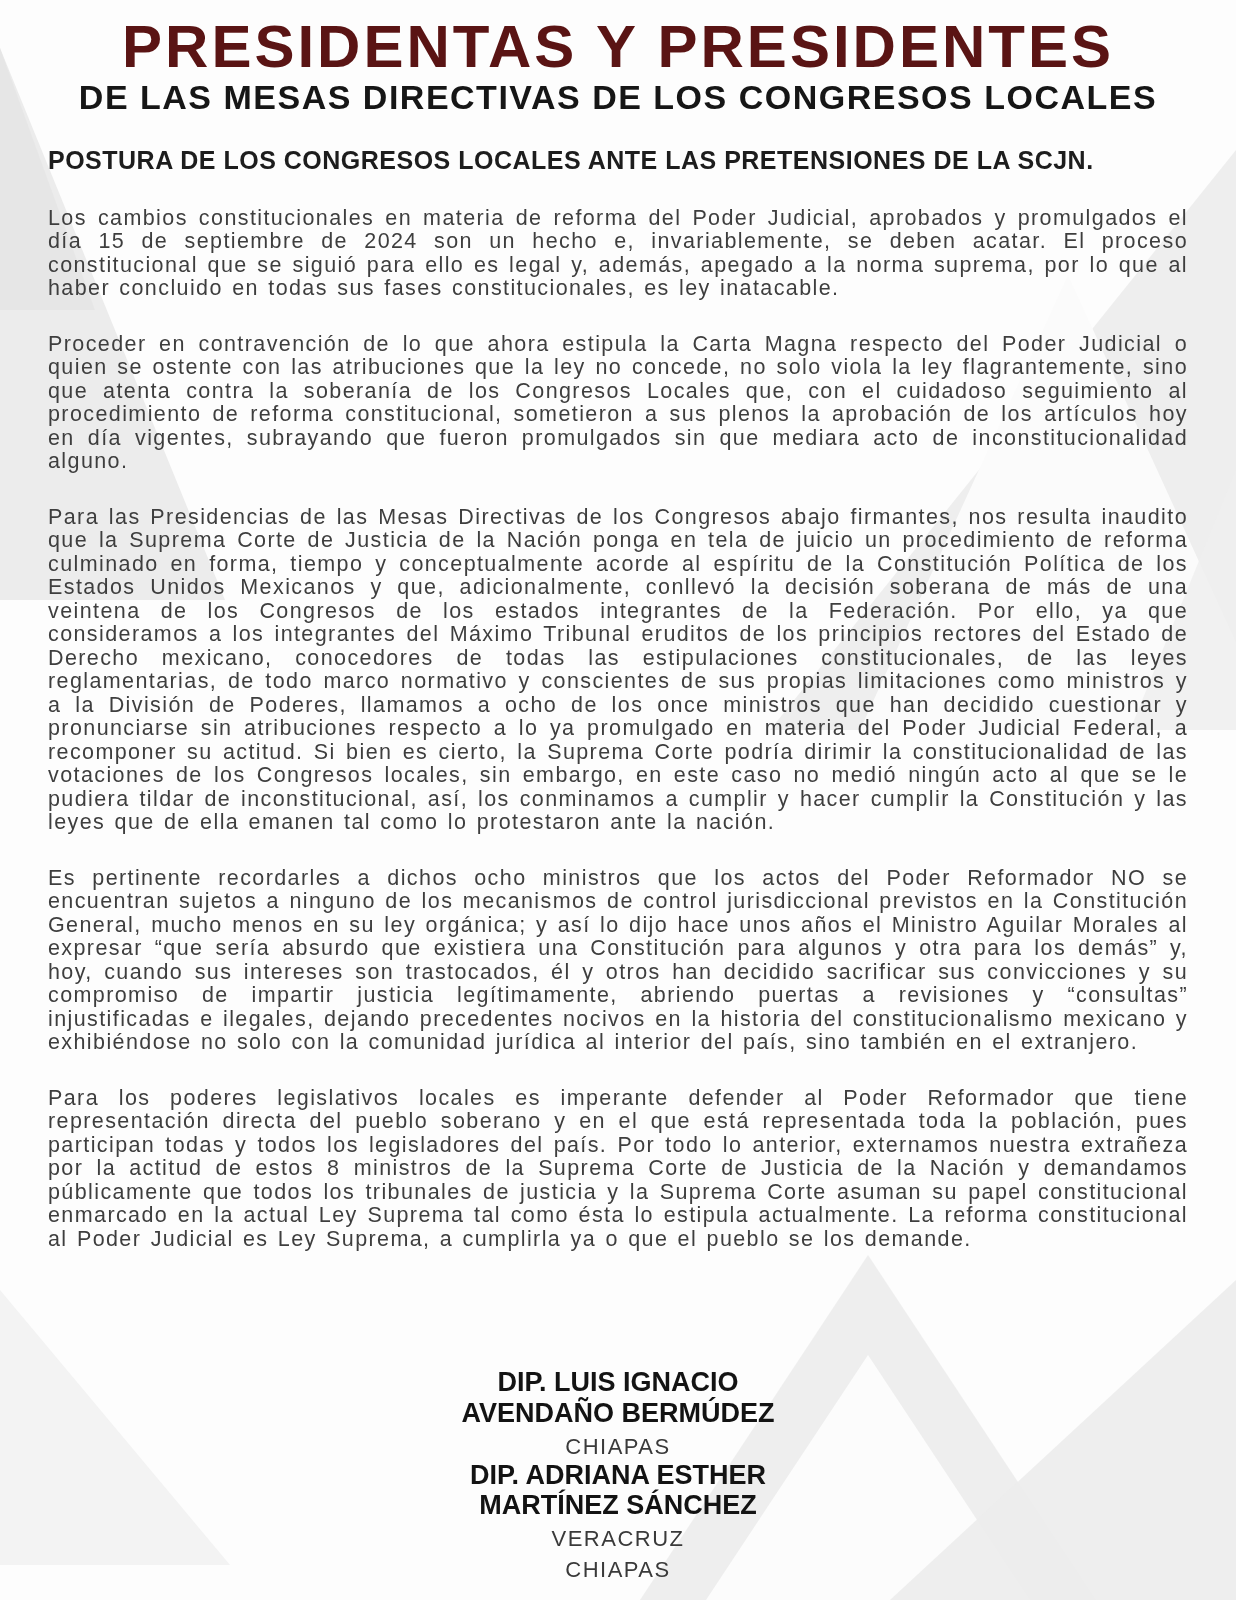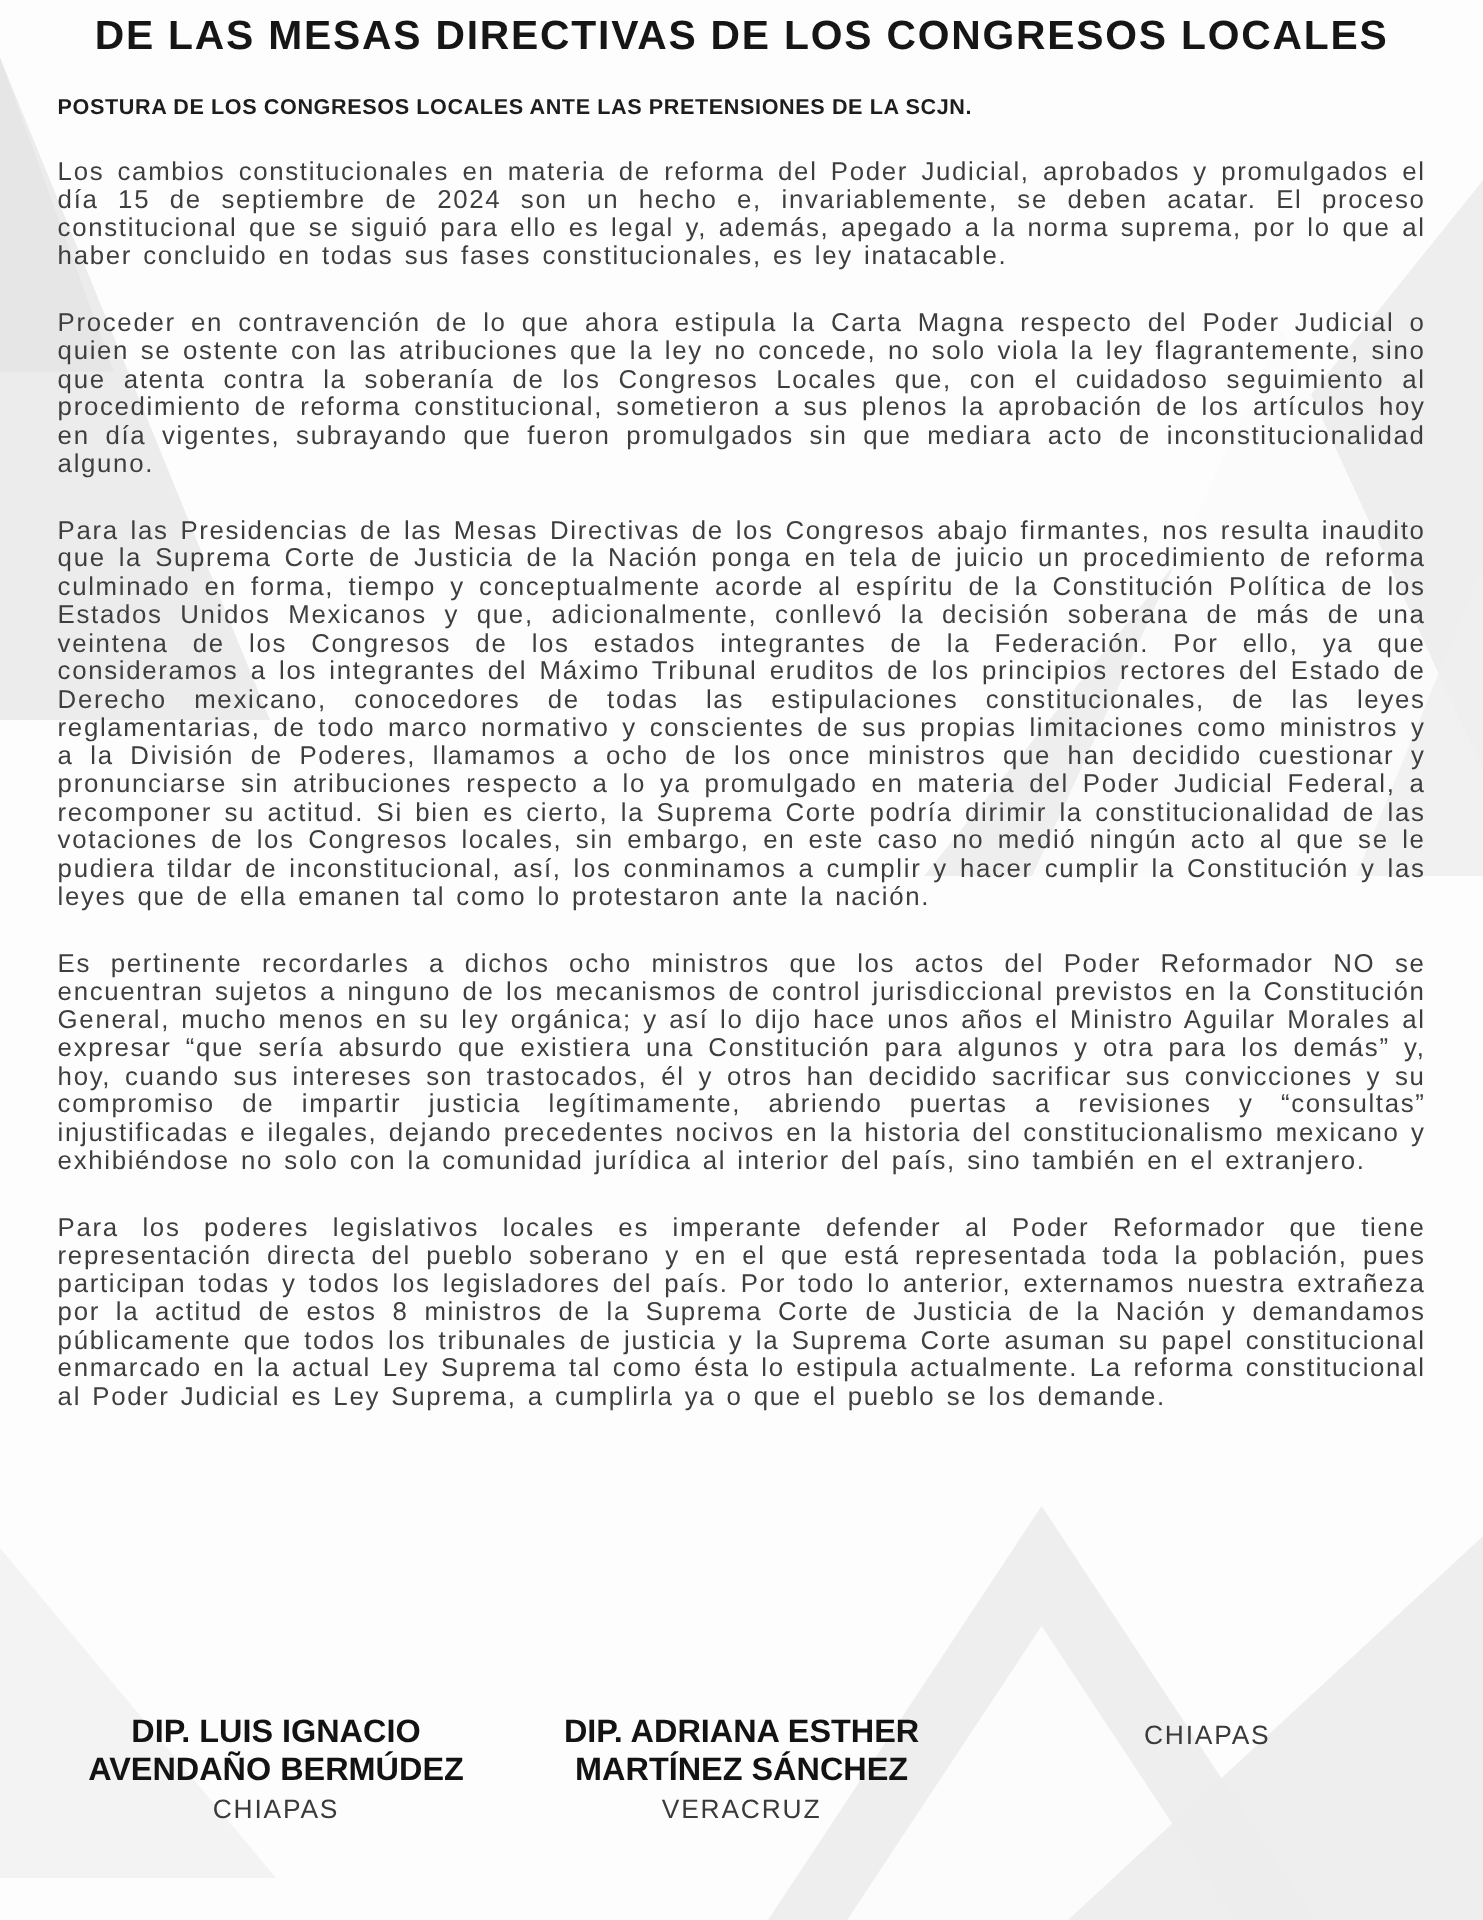--- a/index.html
+++ b/index.html
@@ -32,21 +32,21 @@
     margin:3px 0 0 0;
     text-align:center;
     font-size:34px;
     font-weight:700;
     letter-spacing:1.5px;
     color:#161616;
     line-height:1.05;
   }
   .doc-heading{
     margin:30px 0 0 0;
-    font-size:18px;
+    font-size:25px;
     font-weight:700;
     letter-spacing:.5px;
     color:#1d1d1d;
   }
   .body-text p{
     margin:32px 0 0 0;
     font-size:21.5px;
     line-height:23.5px;
     letter-spacing:1.4px;
     word-spacing:2px;
@@ -64,23 +64,24 @@
     letter-spacing:1.5px;
     color:#131313;
   }
   .closing-line{
     margin-top:8px;
     font-size:26px;
     letter-spacing:.6px;
     color:#3e3e3e;
   }
   .signatures{
-    position:absolute;left:36px;right:36px;top:1428px;
+    position:absolute;left:36px;right:36px;top:1367px;
     z-index:1;
     display:flex;
+    flex-direction:column;
   }
   .signatory{flex:1;text-align:center;padding:0 10px;}
   .sig-name{
     font-size:27px;
     font-weight:700;
     line-height:1.14;
     color:#131313;
     max-width:370px;
     margin:0 auto;
   }
@@ -102,20 +103,21 @@
     <polygon points="1236,150 1236,730 770,730" fill="#ececec" opacity="0.9"></polygon>
     <polygon points="860,730 1068,275 1276,730" fill="#fbfbfb"></polygon>
     <polygon points="1130,730 1236,470 1236,730" fill="#efefef" opacity="0.8"></polygon>
     <polygon points="640,1600 868,1255 1096,1600" fill="#ececec" opacity="0.9"></polygon>
     <polygon points="706,1600 868,1355 1030,1600" fill="#fcfcfc"></polygon>
     <polygon points="1236,1280 1236,1600 890,1600" fill="#ececec" opacity="0.9"></polygon>
     <polygon points="0,1290 230,1565 0,1565" fill="#f0f0f0" opacity="0.8"></polygon>
   </svg>
 
   <div class="content">
+    <h1 class="doc-title" style="color: rgb(90, 20, 20);">PRESIDENTAS Y PRESIDENTES</h1>
     <h2 class="doc-subtitle">DE LAS MESAS DIRECTIVAS DE LOS CONGRESOS LOCALES</h2>
     <h3 class="doc-heading">POSTURA DE LOS CONGRESOS LOCALES ANTE LAS PRETENSIONES DE LA SCJN.</h3>
 
     <div class="body-text">
       <p>Los cambios constitucionales en materia de reforma del Poder Judicial, aprobados y promulgados el día 15 de septiembre de 2024 son un hecho e, invariablemente, se deben acatar. El proceso constitucional que se siguió para ello es legal y, además, apegado a la norma suprema, por lo que al haber concluido en todas sus fases constitucionales, es ley inatacable.</p>
       <p>Proceder en contravención de lo que ahora estipula la Carta Magna respecto del Poder Judicial o quien se ostente con las atribuciones que la ley no concede, no solo viola la ley flagrantemente, sino que atenta contra la soberanía de los Congresos Locales que, con el cuidadoso seguimiento al procedimiento de reforma constitucional, sometieron a sus plenos la aprobación de los artículos hoy en día vigentes, subrayando que fueron promulgados sin que mediara acto de inconstitucionalidad alguno.</p>
       <p>Para las Presidencias de las Mesas Directivas de los Congresos abajo firmantes, nos resulta inaudito que la Suprema Corte de Justicia de la Nación ponga en tela de juicio un procedimiento de reforma culminado en forma, tiempo y conceptualmente acorde al espíritu de la Constitución Política de los Estados Unidos Mexicanos y que, adicionalmente, conllevó la decisión soberana de más de una veintena de los Congresos de los estados integrantes de la Federación. Por ello, ya que consideramos a los integrantes del Máximo Tribunal eruditos de los principios rectores del Estado de Derecho mexicano, conocedores de todas las estipulaciones constitucionales, de las leyes reglamentarias, de todo marco normativo y conscientes de sus propias limitaciones como ministros y a la División de Poderes, llamamos a ocho de los once ministros que han decidido cuestionar y pronunciarse sin atribuciones respecto a lo ya promulgado en materia del Poder Judicial Federal, a recomponer su actitud. Si bien es cierto, la Suprema Corte podría dirimir la constitucionalidad de las votaciones de los Congresos locales, sin embargo, en este caso no medió ningún acto al que se le pudiera tildar de inconstitucional, así, los conminamos a cumplir y hacer cumplir la Constitución y las leyes que de ella emanen tal como lo protestaron ante la nación.</p>
       <p>Es pertinente recordarles a dichos ocho ministros que los actos del Poder Reformador NO se encuentran sujetos a ninguno de los mecanismos de control jurisdiccional previstos en la Constitución General, mucho menos en su ley orgánica; y así lo dijo hace unos años el Ministro Aguilar Morales al expresar “que sería absurdo que existiera una Constitución para algunos y otra para los demás” y, hoy, cuando sus intereses son trastocados, él y otros han decidido sacrificar sus convicciones y su compromiso de impartir justicia legítimamente, abriendo puertas a revisiones y “consultas” injustificadas e ilegales, dejando precedentes nocivos en la historia del constitucionalismo mexicano y exhibiéndose no solo con la comunidad jurídica al interior del país, sino también en el extranjero.</p>
       <p>Para los poderes legislativos locales es imperante defender al Poder Reformador que tiene representación directa del pueblo soberano y en el que está representada toda la población, pues participan todas y todos los legisladores del país. Por todo lo anterior, externamos nuestra extrañeza por la actitud de estos 8 ministros de la Suprema Corte de Justicia de la Nación y demandamos públicamente que todos los tribunales de justicia y la Suprema Corte asuman su papel constitucional enmarcado en la actual Ley Suprema tal como ésta lo estipula actualmente. La reforma constitucional al Poder Judicial es Ley Suprema, a cumplirla ya o que el pueblo se los demande.</p>
     </div>

